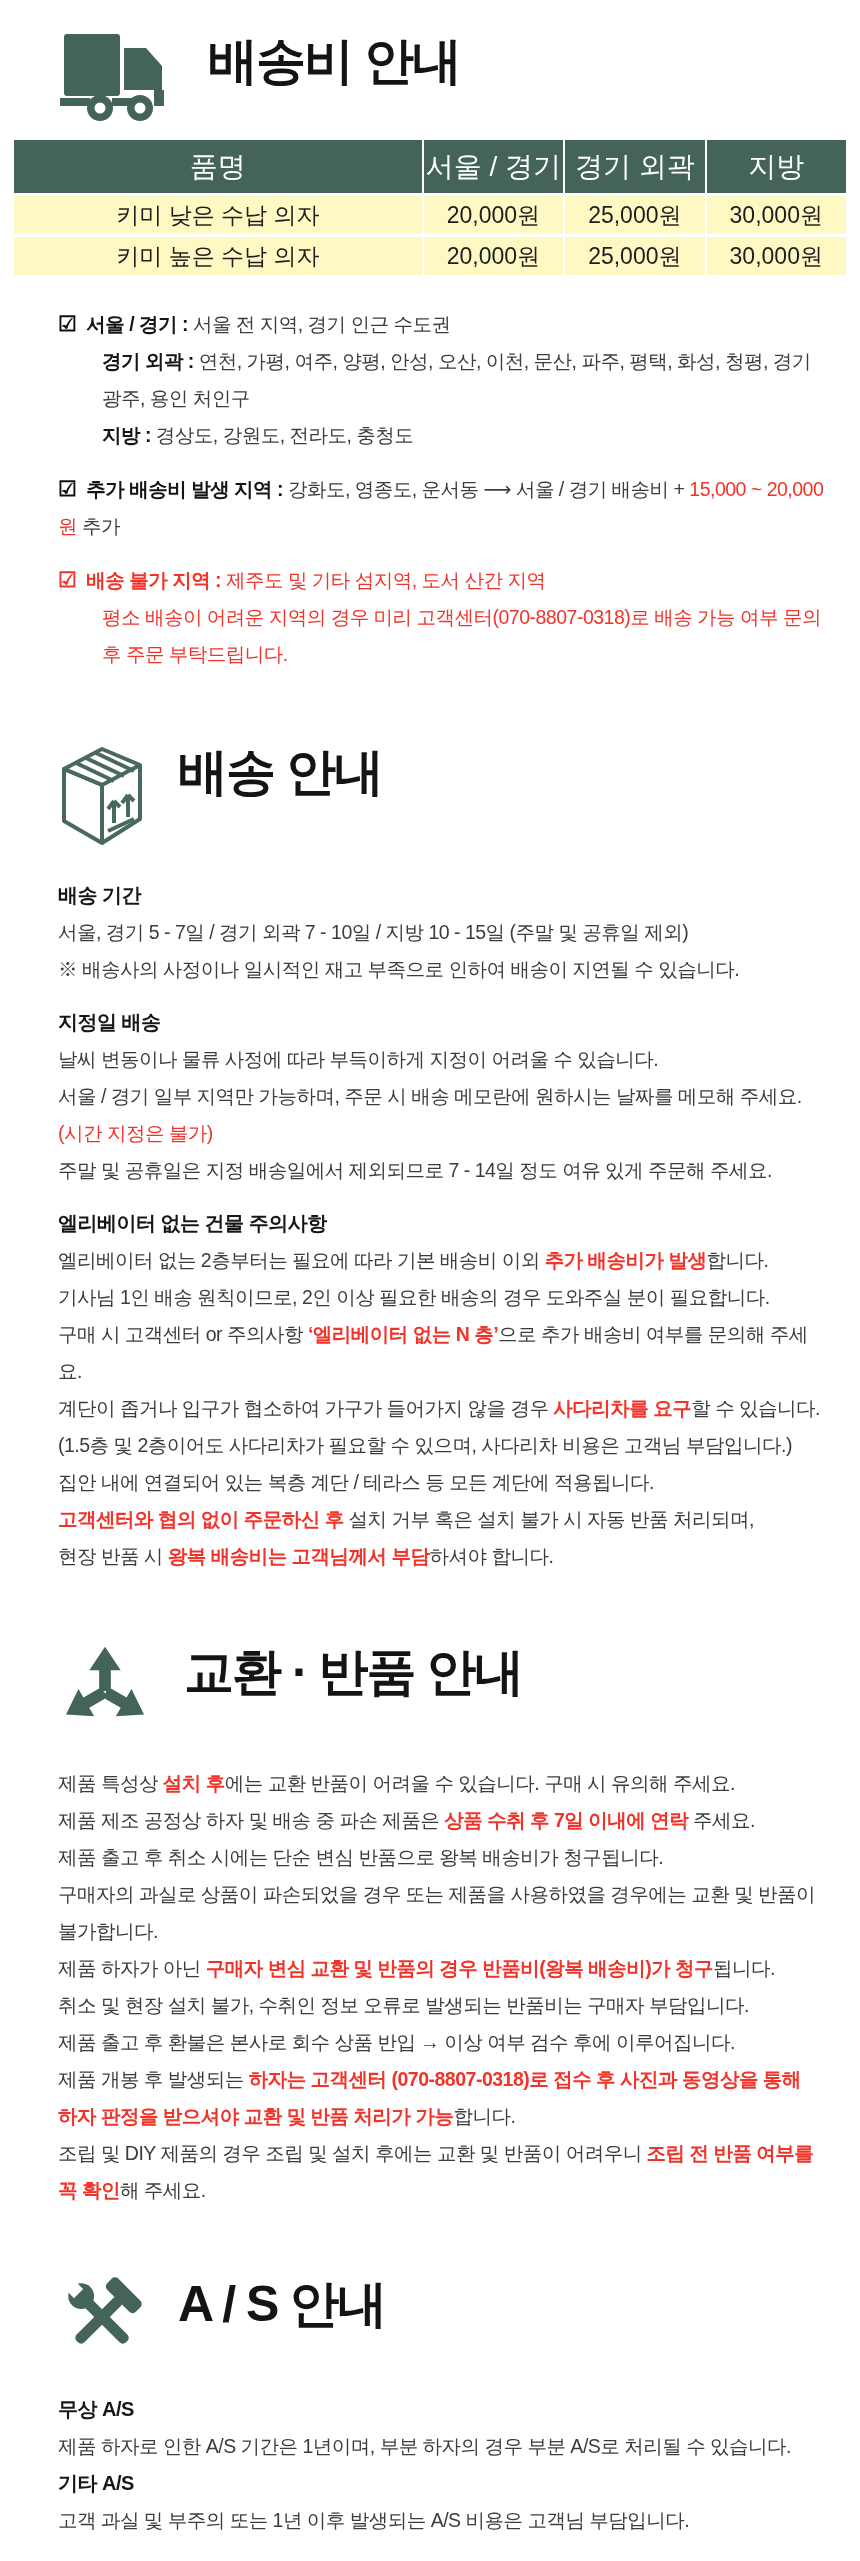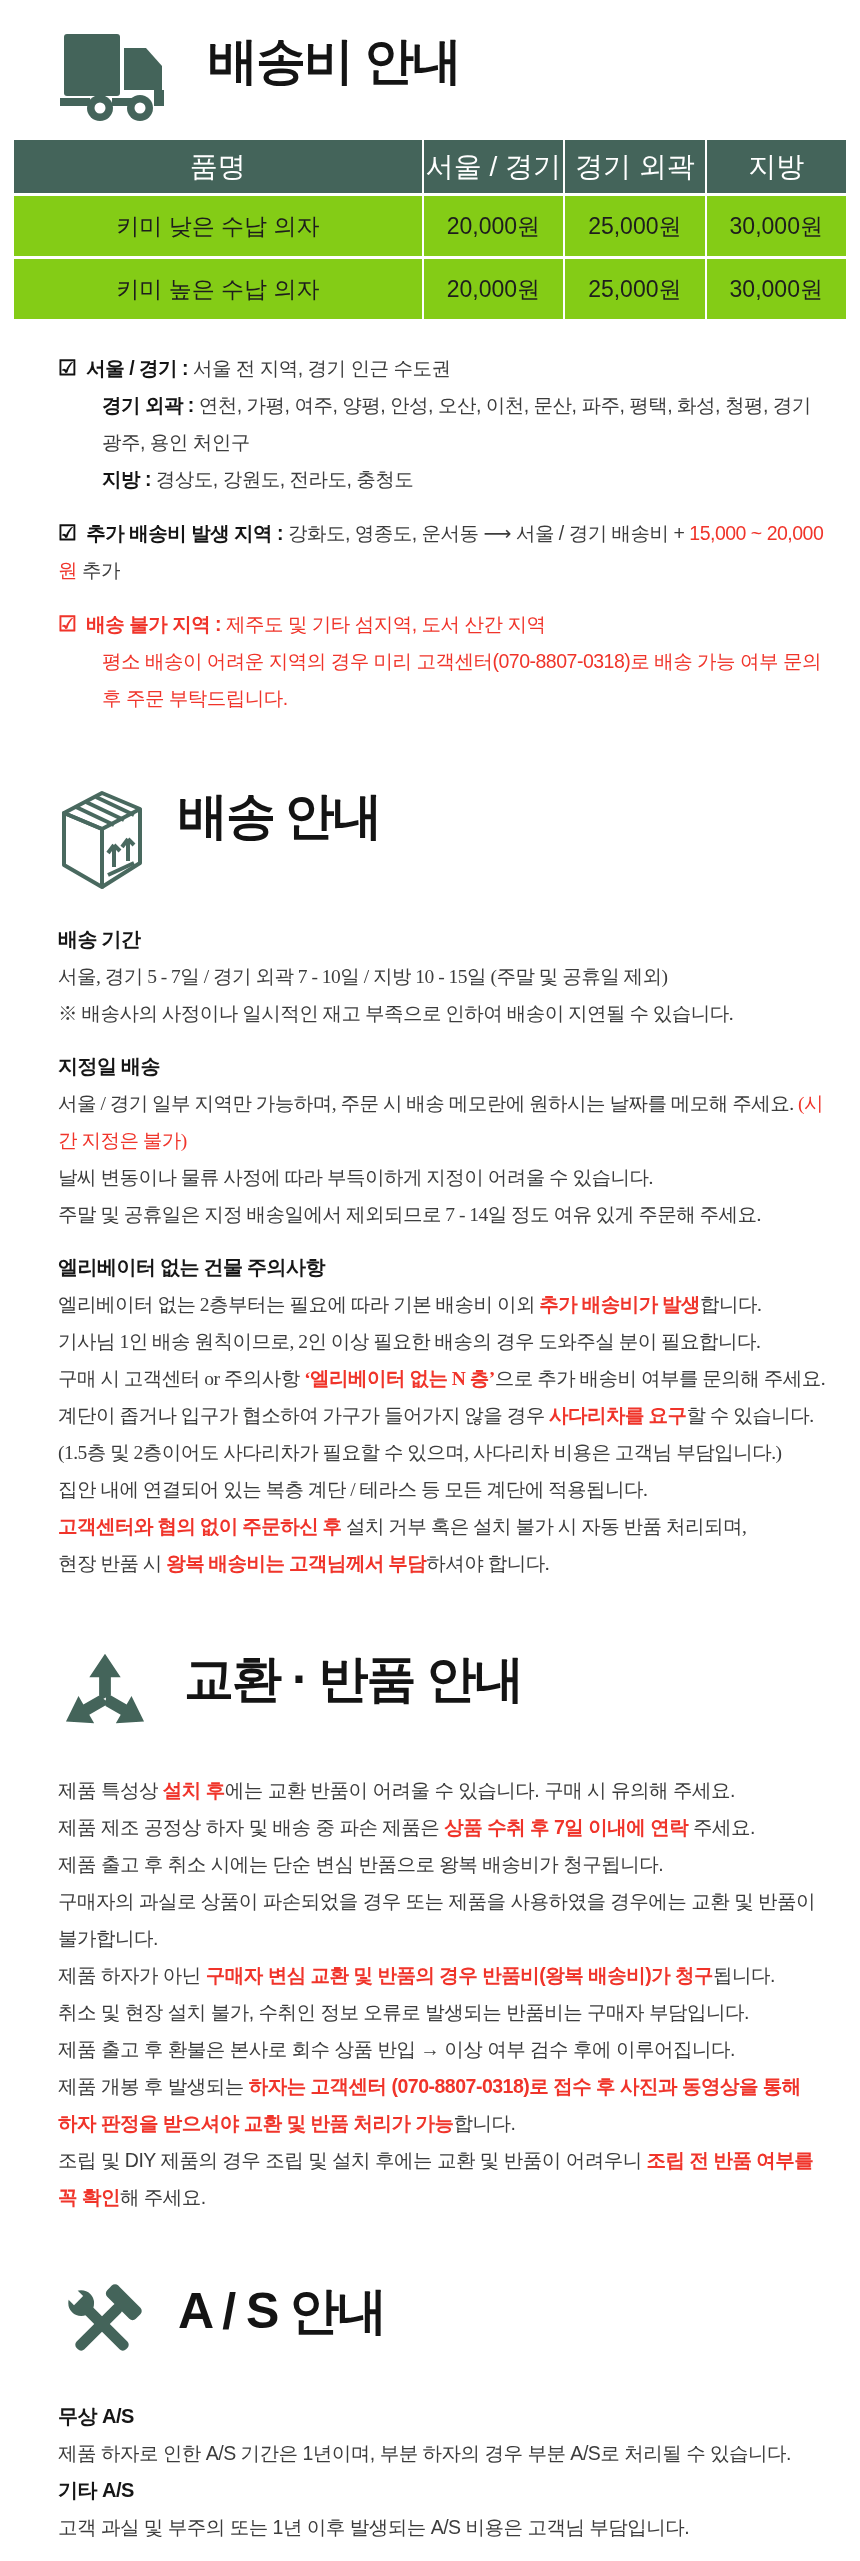--- a/index.html
+++ b/index.html
@@ -11,40 +11,40 @@
   .sec-head { display:flex; gap:30px; padding-left:56px; }
   .sec-title { font-size:50px; font-weight:bold; color:#141414; letter-spacing:-2px; margin:0; }
   .icon-wrap { display:flex; align-items:center; justify-content:center; }
 
   
   .fee-table { margin:16px 14px 0 14px; }
   .t-head, .t-row { display:flex; gap:2px; }
   .t-row { margin-top:3px; }
   .t-cell { display:flex; align-items:center; justify-content:center; text-align:center; }
   .t-head .t-cell { background:#44645a; color:#ffffff; height:53px; font-size:28px; }
-  .t-row  .t-cell { background:#84cc16; color:#1d1d1d; height:60px; font-size:23px; }
+  .t-row  .t-cell { background:#fef9c3; color:#1d1d1d; height:38px; font-size:23px; }
   .t-cell.c0 { flex:0 0 49%; }
   .t-cell.c1, .t-cell.c2, .t-cell.c3 { flex:1 1 0; }
 
   
   .lines { margin-left:58px; margin-right:30px; font-size:19.5px; color:#3c3c3c; }
   .line { line-height:37px; letter-spacing:-0.5px; }
   .line.heading { font-weight:bold; color:#161616; font-size:20px; }
   .line.gap { margin-top:16px; }
   .line.indent { padding-left:44px; }
   .red { color:#f0342a; }
   .bold { font-weight:bold; }
   .line .lbl { color:#141414; }
   .check { display:inline-block; font-weight:bold; color:#101010; margin-right:10px; font-size:21px; }
   .check.red { color:#f0342a; }
 
   .notes { margin-top:30px; }
   .sec-body { margin-top:28px; }
 
-  .s2 { margin-top:66px;font-family:Liberation Serif, serif; }
+  .s2 { margin-top:66px; }
   .s3 { margin-top:64px; }
   .s4 { margin-top:62px; }
 
   svg { display:block; }
 </style>
 </head>
 <body>
 
 <div class="page">
 
@@ -116,22 +116,22 @@
           </g>
         </svg>
       </span>
       <h1 class="sec-title">배송 안내</h1>
     </div>
     <div class="lines sec-body">
         <div class="line heading"><span>배송 기간</span></div>
         <div class="line"><span>서울, 경기 5 - 7일 / 경기 외곽 7 - 10일 / 지방 10 - 15일 (주말 및 공휴일 제외)</span></div>
         <div class="line"><span>※ 배송사의 사정이나 일시적인 재고 부족으로 인하여 배송이 지연될 수 있습니다.</span></div>
         <div class="line heading gap"><span>지정일 배송</span></div>
+        <div class="line"><span>날씨 변동이나 물류 사정에 따라 부득이하게 지정이 어려울 수 있습니다.</span></div>
         <div class="line"><span>서울 / 경기 일부 지역만 가능하며, 주문 시 배송 메모란에 원하시는 날짜를 메모해 주세요. </span><span class="red">(시간 지정은 불가)</span></div>
-        <div class="line"><span>날씨 변동이나 물류 사정에 따라 부득이하게 지정이 어려울 수 있습니다.</span></div>
         <div class="line"><span>주말 및 공휴일은 지정 배송일에서 제외되므로 7 - 14일 정도 여유 있게 주문해 주세요.</span></div>
         <div class="line heading gap"><span>엘리베이터 없는 건물 주의사항</span></div>
         <div class="line"><span>엘리베이터 없는 2층부터는 필요에 따라 기본 배송비 이외 </span><span class="red bold">추가 배송비가 발생</span><span>합니다.</span></div>
         <div class="line"><span>기사님 1인 배송 원칙이므로, 2인 이상 필요한 배송의 경우 도와주실 분이 필요합니다.</span></div>
         <div class="line"><span>구매 시 고객센터 or 주의사항 </span><span class="red bold">‘엘리베이터 없는 N 층’</span><span>으로 추가 배송비 여부를 문의해 주세요.</span></div>
         <div class="line"><span>계단이 좁거나 입구가 협소하여 가구가 들어가지 않을 경우 </span><span class="red bold">사다리차를 요구</span><span>할 수 있습니다.</span></div>
         <div class="line"><span>(1.5층 및 2층이어도 사다리차가 필요할 수 있으며, 사다리차 비용은 고객님 부담입니다.)</span></div>
         <div class="line"><span>집안 내에 연결되어 있는 복층 계단 / 테라스 등 모든 계단에 적용됩니다.</span></div>
         <div class="line"><span class="red bold">고객센터와 협의 없이 주문하신 후</span><span> 설치 거부 혹은 설치 불가 시 자동 반품 처리되며,</span></div>
         <div class="line"><span>현장 반품 시 </span><span class="red bold">왕복 배송비는 고객님께서 부담</span><span>하셔야 합니다.</span></div>

